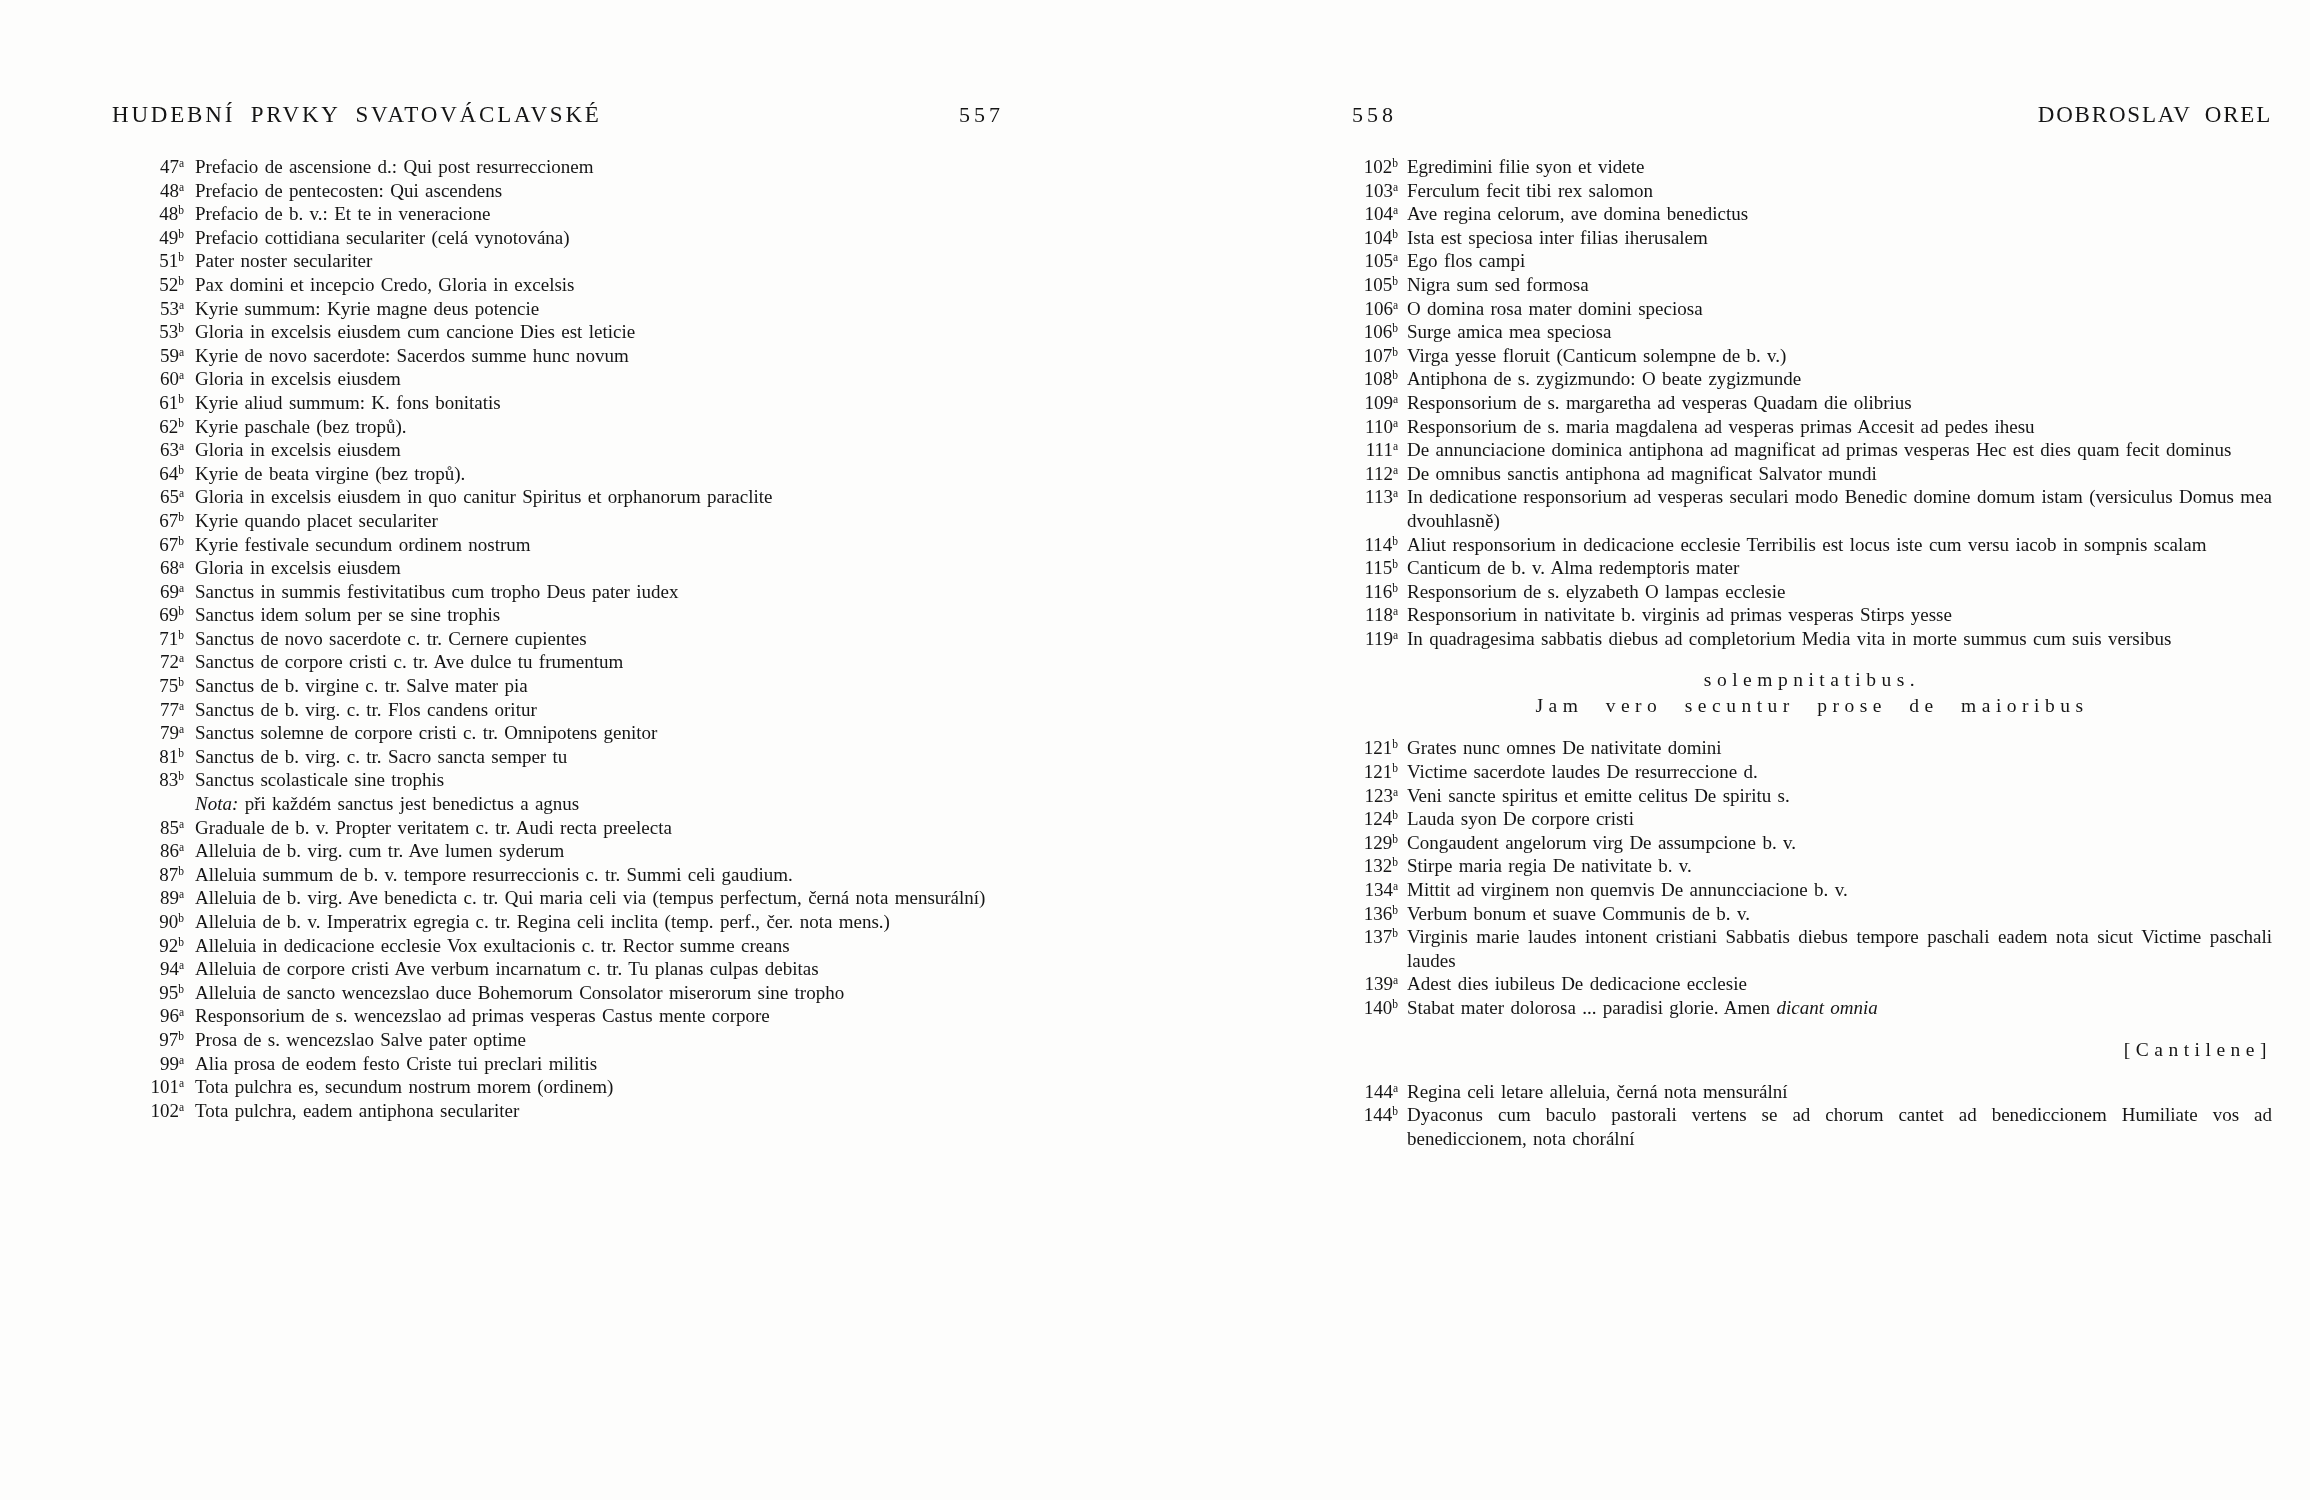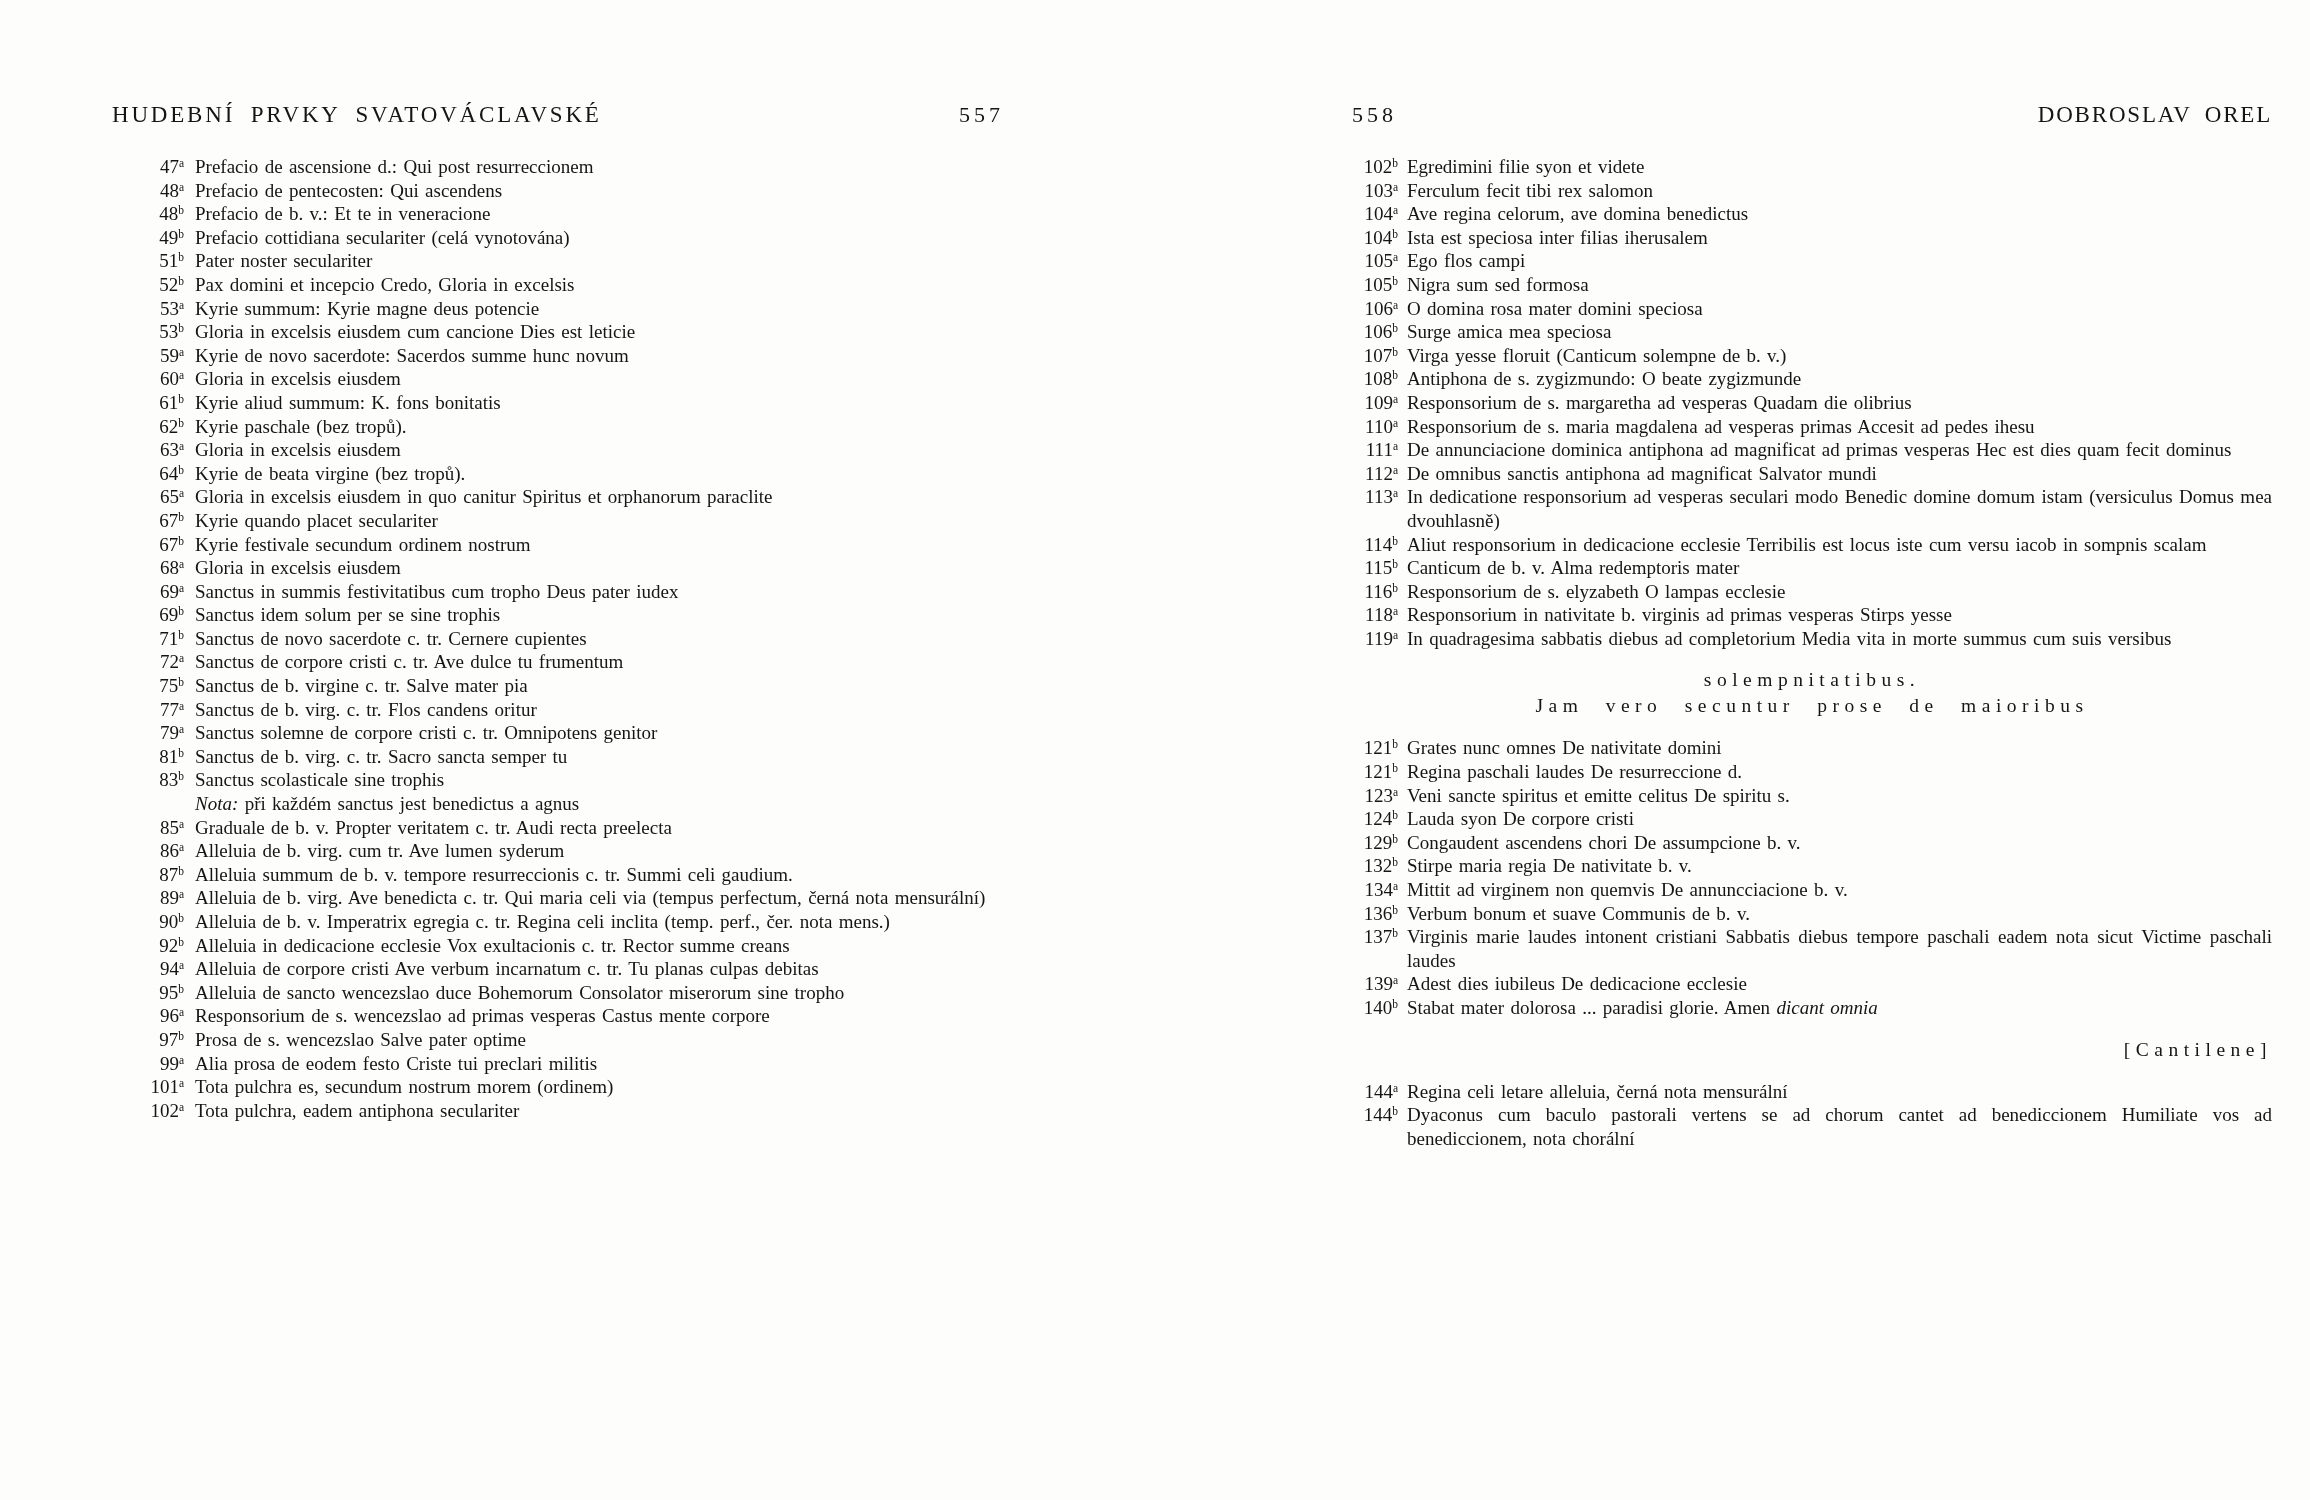--- a/index.html
+++ b/index.html
@@ -313,33 +313,33 @@
       <div class="section-heading">
         <div>solempnitatibus.</div>
         <div>Jam vero secuntur prose de maioribus</div>
       </div>
       <div class="entry">
         <span class="ref">121<sup>b</sup></span>
         <span class="txt">Grates nunc omnes De nativitate domini</span>
       </div>
       <div class="entry">
         <span class="ref">121<sup>b</sup></span>
-        <span class="txt">Regina paschali laudes De resurreccione d.</span>
+        <span class="txt">Victime sacerdote laudes De resurreccione d.</span>
       </div>
       <div class="entry">
         <span class="ref">123<sup>a</sup></span>
         <span class="txt">Veni sancte spiritus et emitte celitus De spiritu s.</span>
       </div>
       <div class="entry">
         <span class="ref">124<sup>b</sup></span>
         <span class="txt">Lauda syon De corpore cristi</span>
       </div>
       <div class="entry">
         <span class="ref">129<sup>b</sup></span>
-        <span class="txt">Congaudent ascendens chori De assumpcione b. v.</span>
+        <span class="txt">Congaudent angelorum virg De assumpcione b. v.</span>
       </div>
       <div class="entry">
         <span class="ref">132<sup>b</sup></span>
         <span class="txt">Stirpe maria regia De nativitate b. v.</span>
       </div>
       <div class="entry">
         <span class="ref">134<sup>a</sup></span>
         <span class="txt">Mittit ad virginem non quemvis De annuncciacione b. v.</span>
       </div>
       <div class="entry">

